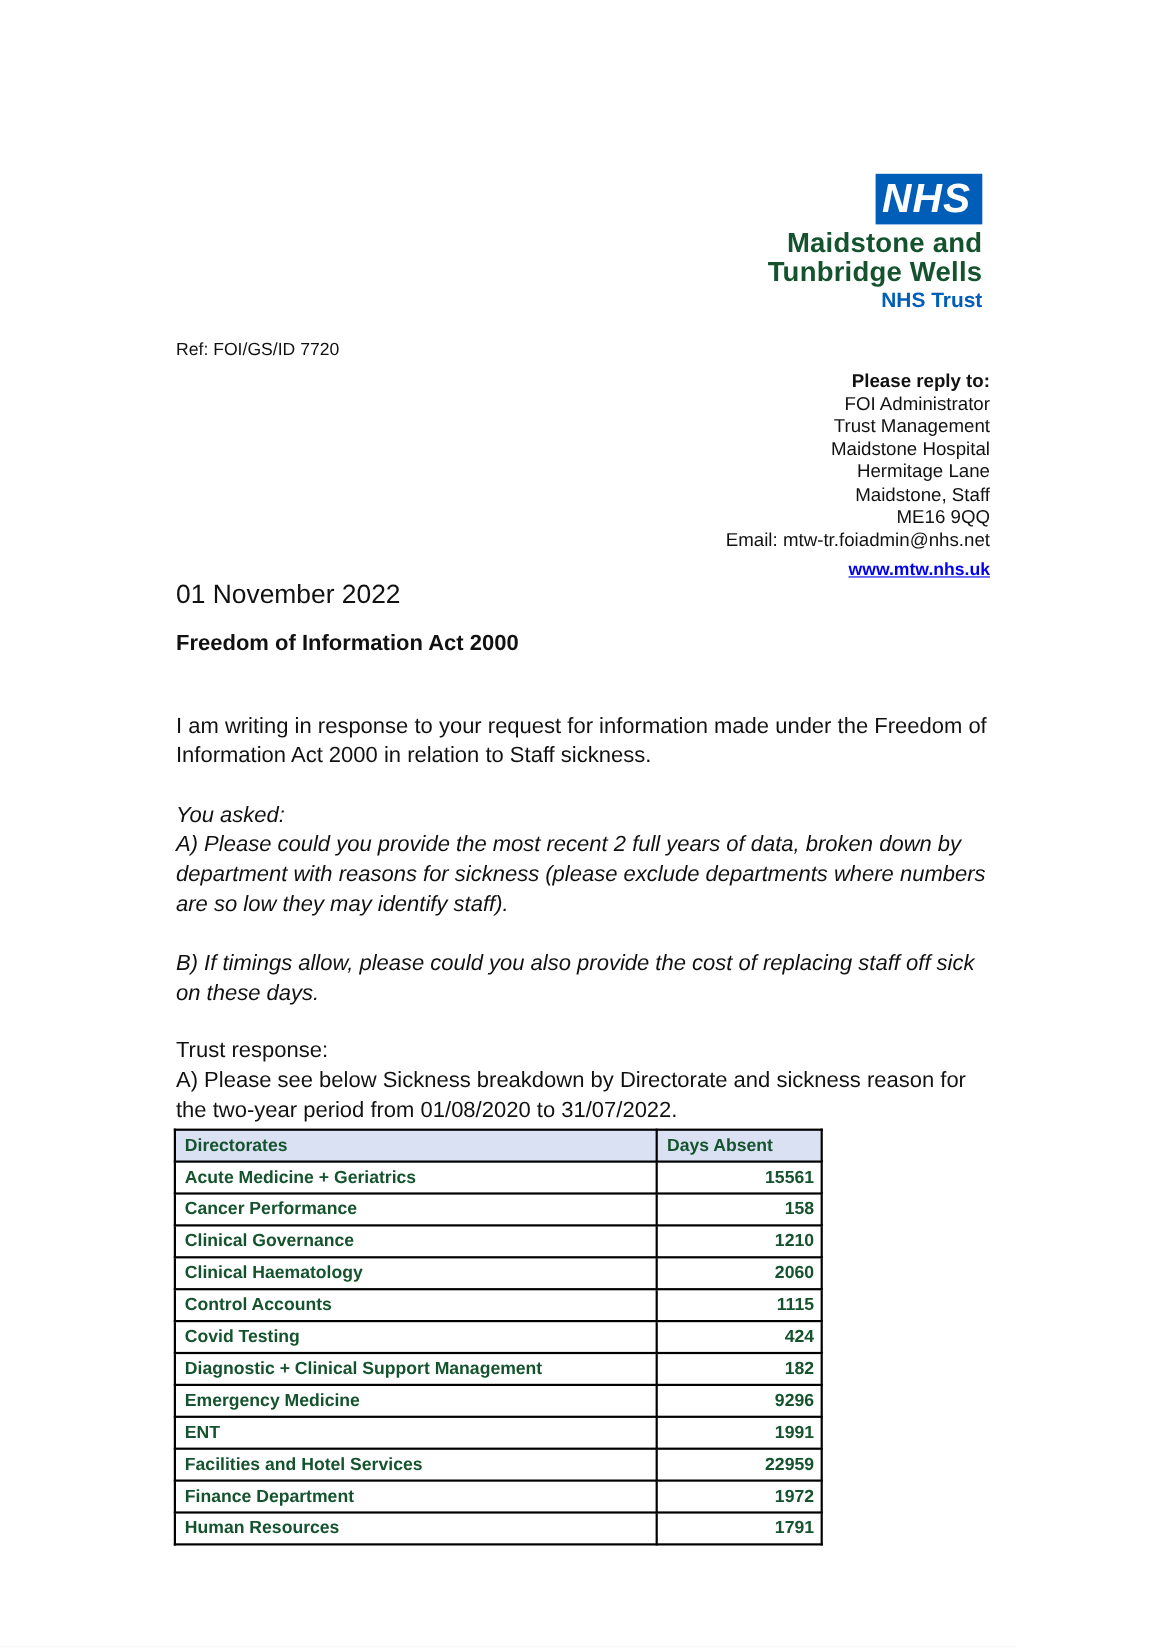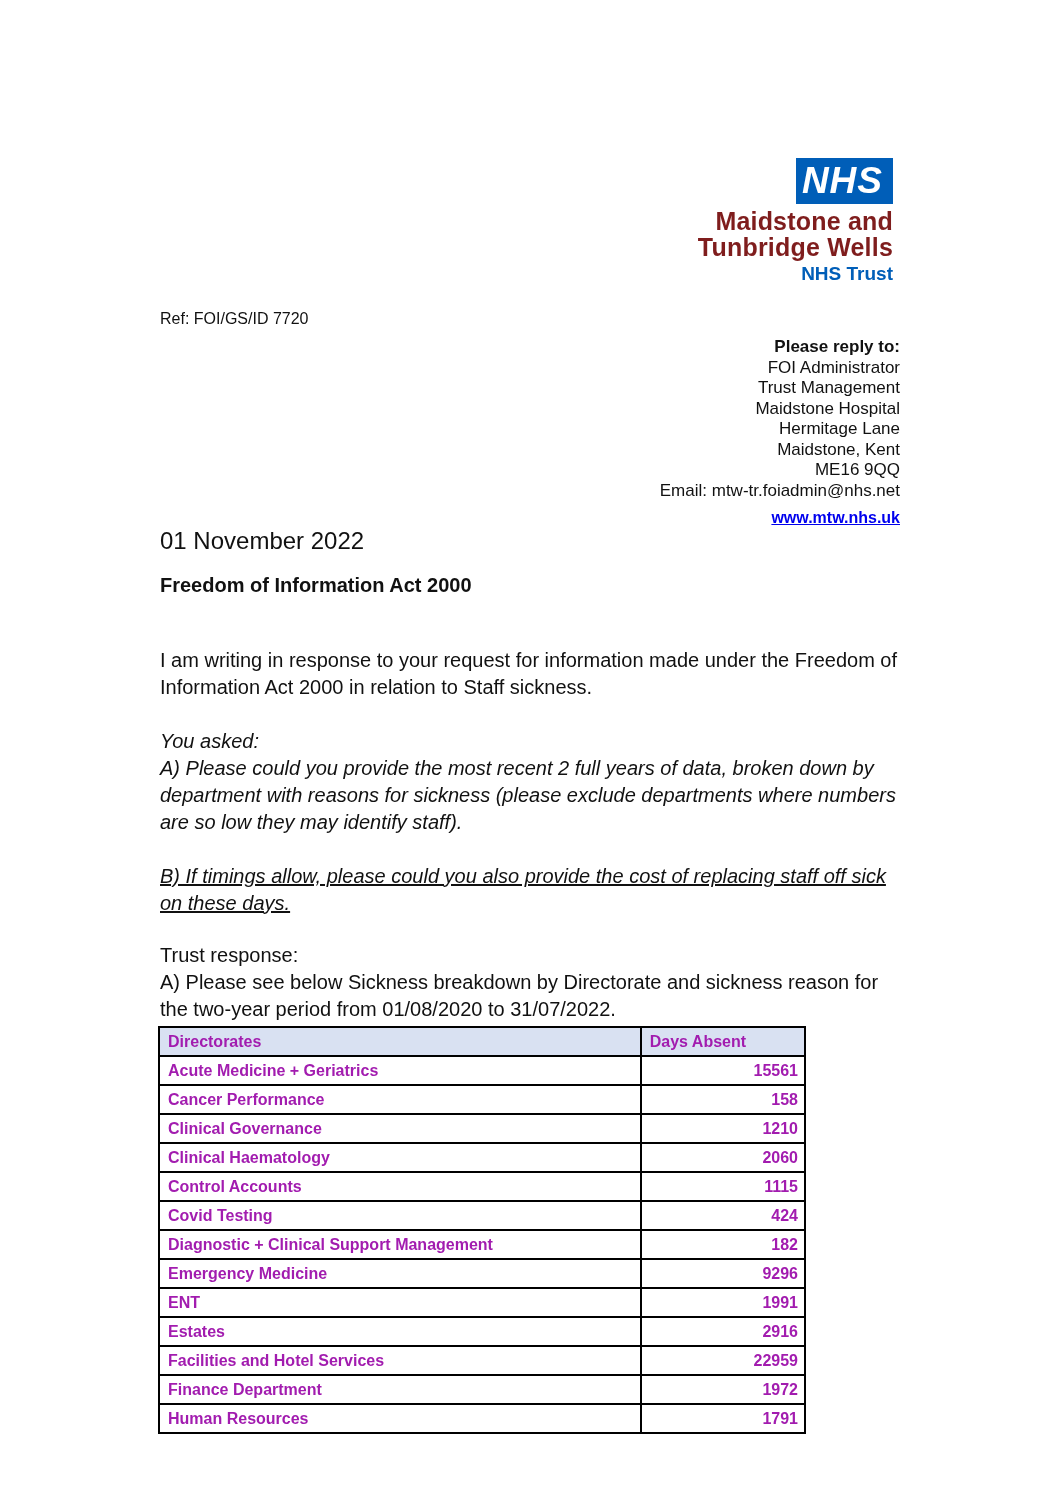--- a/index.html
+++ b/index.html
@@ -31,21 +31,21 @@
     font-size: 37px;
     line-height: 46px;
     padding: 0 10px 0 6px;
     letter-spacing: 1px;
   }
   .org-name {
     margin-top: 4px;
     font-size: 25px;
     font-weight: bold;
     line-height: 26px;
-    color: #7f1d1d;
+    color: #14532d;
     letter-spacing: 0.2px;
   }
   .trust-name {
     margin-top: 3px;
     font-size: 19px;
     font-weight: bold;
     color: #005EB8;
   }
 
   
@@ -84,32 +84,32 @@
     left: 160px;
     top: 572px;
     width: 748px;
     font-size: 20px;
     line-height: 27px;
   }
   .subject { font-weight: bold; margin-bottom: 48px; }
   .para { margin-bottom: 27px; }
   .italic { font-style: italic; }
   .q-block { margin-bottom: 27px; }
-  .b-block { margin-bottom: 20px; text-decoration: underline; }
+  .b-block { margin-bottom: 20px; }
   .response-block { margin-top: 25px; }
 
   
   .sickness-table {
     border-collapse: collapse;
     margin-left: -2px;
     margin-top: 3px;
-    width: 648px;
+    width: 590px;
     font-size: 16px;
     font-weight: bold;
-    color: #a21caf;
+    color: #14532d;
   }
   .sickness-table th, .sickness-table td {
     border: 2px solid #000000;
     height: 27px;
     padding: 0 8px;
     text-align: left;
     vertical-align: middle;
     font-weight: bold;
   }
   .sickness-table th { background: #d9e1f2; }
@@ -130,21 +130,21 @@
   </div>
 
   <div class="ref-line">Ref: FOI/GS/ID 7720</div>
 
   <div class="reply-block">
     <div class="reply-heading">Please reply to:</div>
     <div>FOI Administrator</div>
     <div>Trust Management</div>
     <div>Maidstone Hospital</div>
     <div>Hermitage Lane</div>
-    <div>Maidstone, Kent</div>
+    <div>Maidstone, Staff</div>
     <div>ME16 9QQ</div>
     <div>Email: mtw-tr.foiadmin@nhs.net</div>
     <div class="website-row">
       <a href="#" class="website-link">www.mtw.nhs.uk</a>
     </div>
   </div>
 
   <div class="date-line">01 November 2022</div>
 
   <div class="body-block">
@@ -204,24 +204,20 @@
           </tr>
           <tr>
             <td>Emergency Medicine</td>
             <td class="num">9296</td>
           </tr>
           <tr>
             <td>ENT</td>
             <td class="num">1991</td>
           </tr>
           <tr>
-            <td>Estates</td>
-            <td class="num">2916</td>
-          </tr>
-          <tr>
             <td>Facilities and Hotel Services</td>
             <td class="num">22959</td>
           </tr>
           <tr>
             <td>Finance Department</td>
             <td class="num">1972</td>
           </tr>
           <tr>
             <td>Human Resources</td>
             <td class="num">1791</td>

